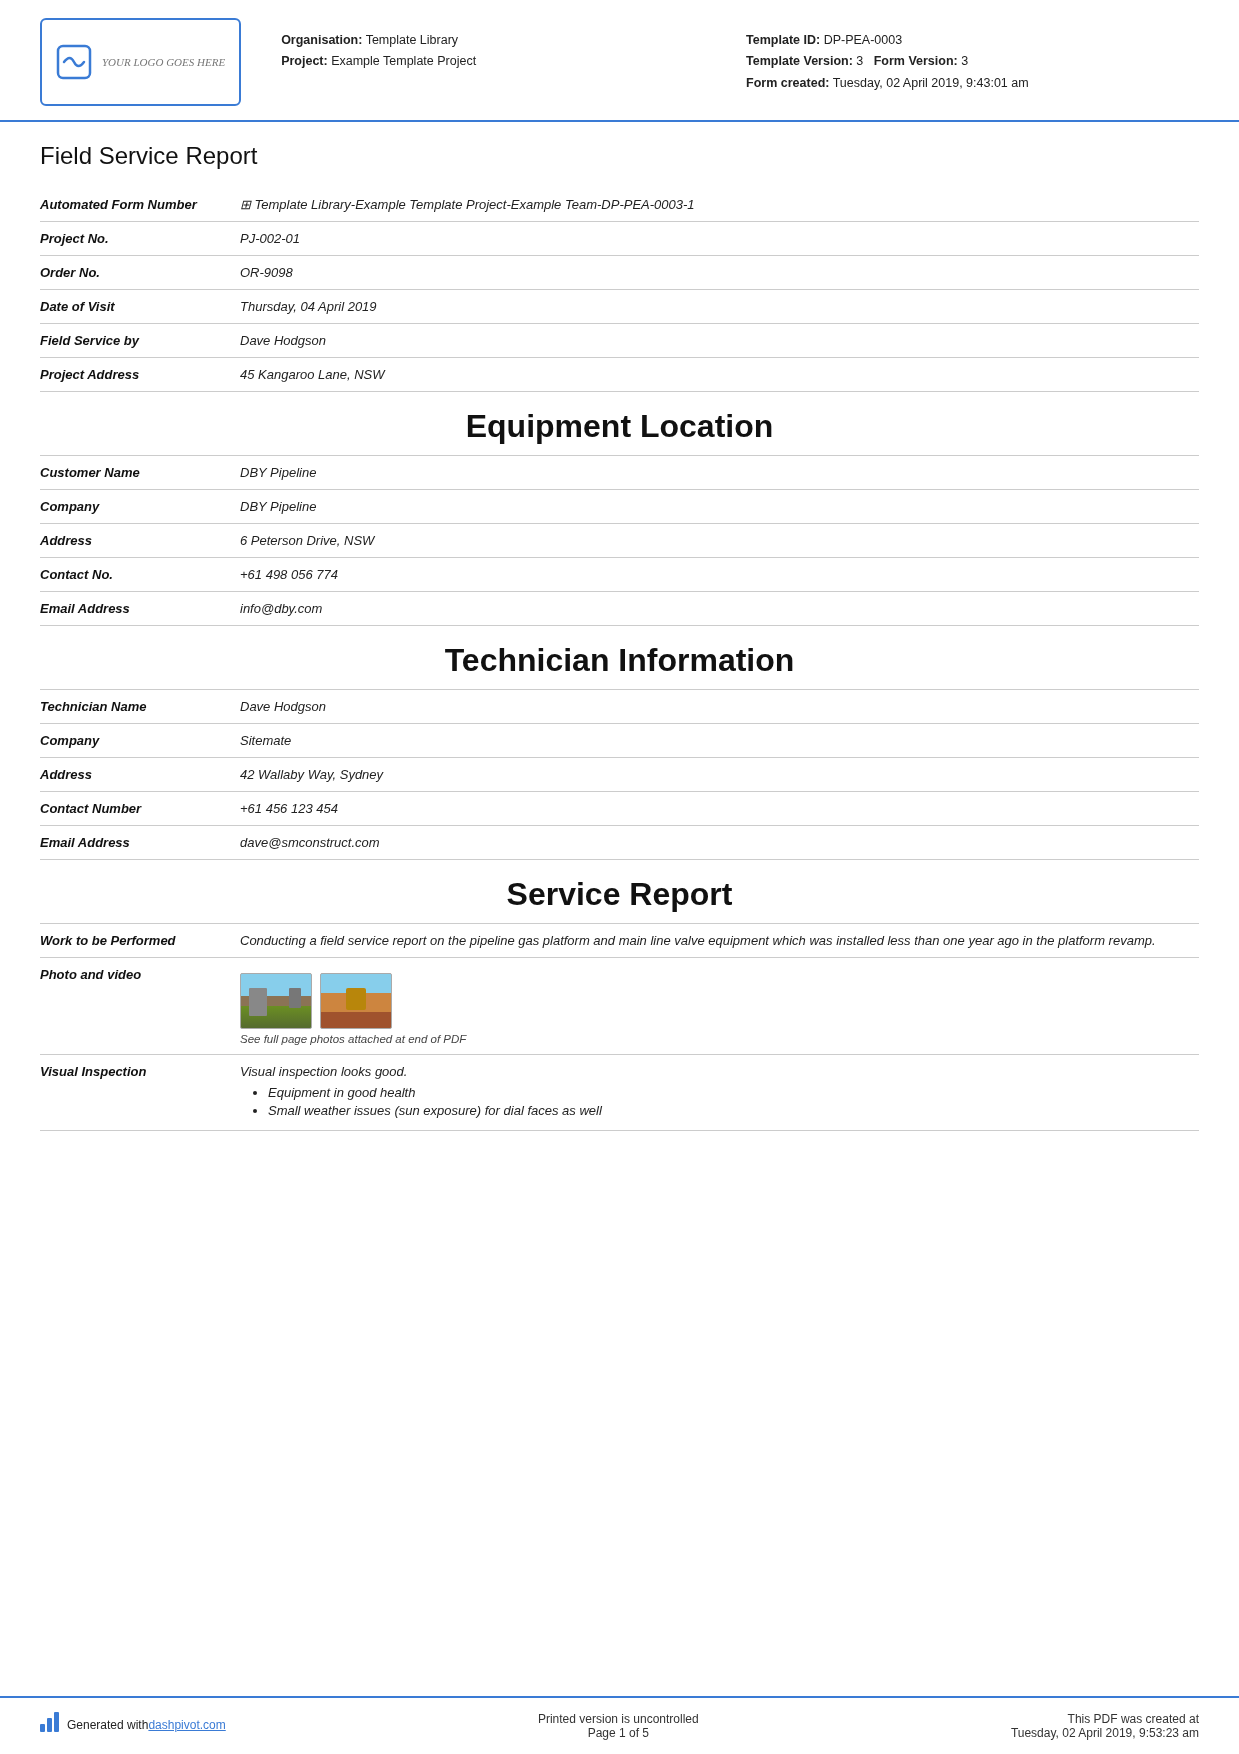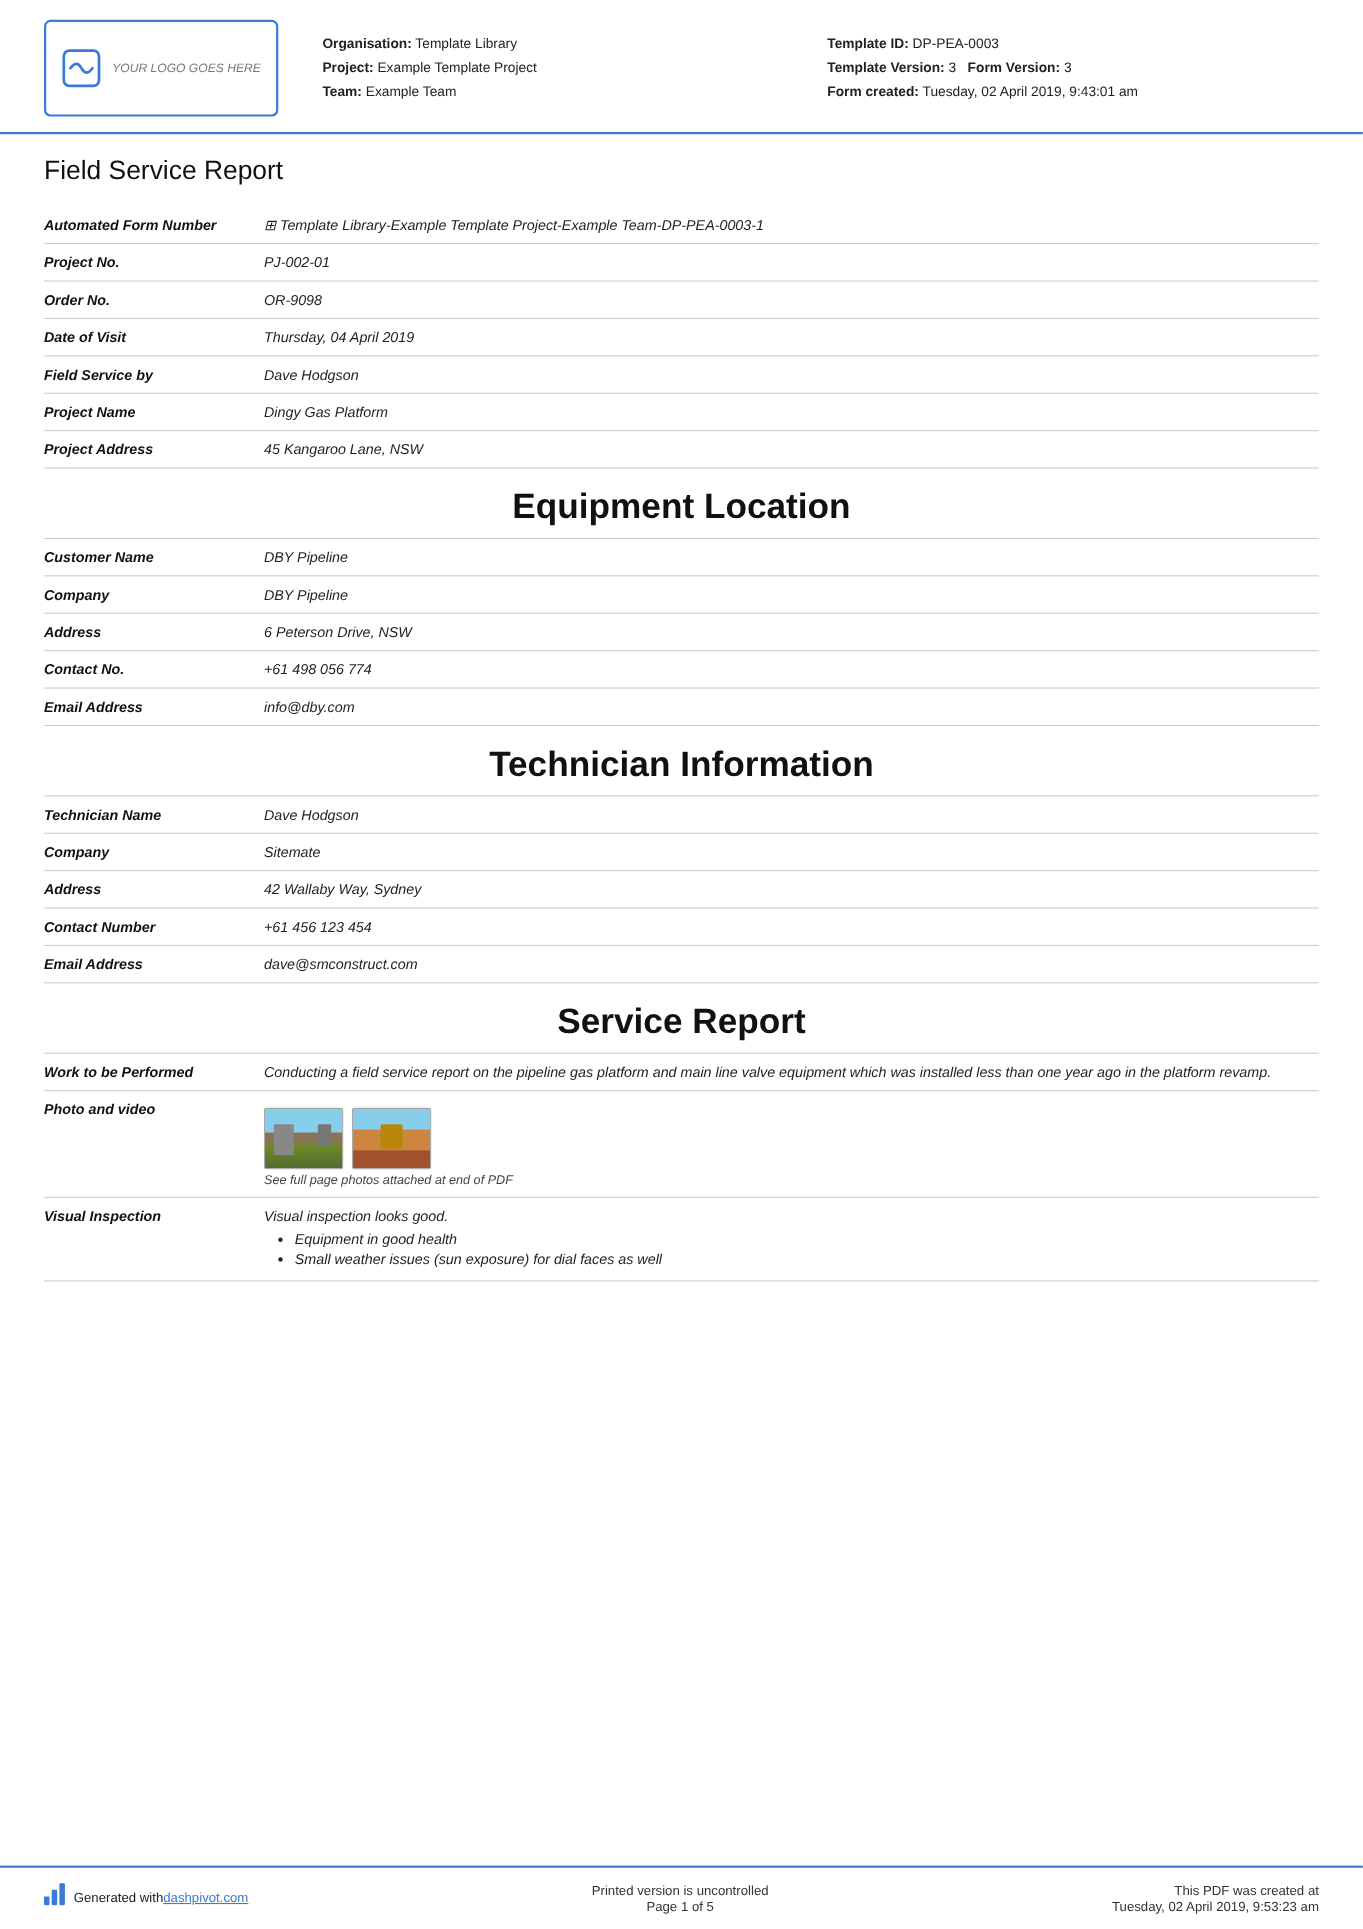--- a/index.html
+++ b/index.html
@@ -28,20 +28,21 @@
       border-bottom: 2px solid #3a7bd5;
     }
     .logo-box {
       display: flex;
       align-items: center;
       border: 2px solid #3a7bd5;
       border-radius: 6px;
       padding: 24px 14px;
       min-width: 160px;
       margin-right: 40px;
+      font-family: Liberation Serif, serif;
     }
     .logo-icon {
       width: 36px;
       height: 36px;
       margin-right: 10px;
       display: flex;
       align-items: center;
       justify-content: center;
     }
     .logo-text {
@@ -234,21 +235,20 @@
           <rect x="2" y="2" width="32" height="32" rx="5" fill="none" stroke="#3a7bd5" stroke-width="2.5"></rect>
           <path d="M8 18 Q14 10 18 18 Q22 26 28 18" stroke="#3a7bd5" stroke-width="2.5" fill="none" stroke-linecap="round"></path>
         </svg>
       </div>
       <span class="logo-text">YOUR LOGO GOES HERE</span>
     </div>
     <div class="header-meta">
       <div class="header-meta-left">
         <div><b>Organisation:</b> <span>Template Library</span></div>
         <div><b>Project:</b> <span>Example Template Project</span></div>
-        <div><b>Team:</b> <span>Example Team</span></div>
       </div>
       <div class="header-meta-right">
         <div><b>Template ID:</b> <span>DP-PEA-0003</span></div>
         <div><b>Template Version:</b> <span>3</span> &nbsp; <b>Form Version:</b> <span>3</span></div>
         <div><b>Form created:</b> <span>Tuesday, 02 April 2019, 9:43:01 am</span></div>
       </div>
     </div>
   </div>
 
   <div class="content">
@@ -269,24 +269,20 @@
             <td>Order No.</td>
             <td>OR-9098</td>
           </tr>
           <tr>
             <td>Date of Visit</td>
             <td>Thursday, 04 April 2019</td>
           </tr>
           <tr>
             <td>Field Service by</td>
             <td>Dave Hodgson</td>
-          </tr>
-          <tr>
-            <td>Project Name</td>
-            <td>Dingy Gas Platform</td>
           </tr>
           <tr>
             <td>Project Address</td>
             <td>45 Kangaroo Lane, NSW</td>
           </tr>
         </tbody>
     </table>
 
     <div id="sections-container">
         <div class="section-heading">Equipment Location</div>

